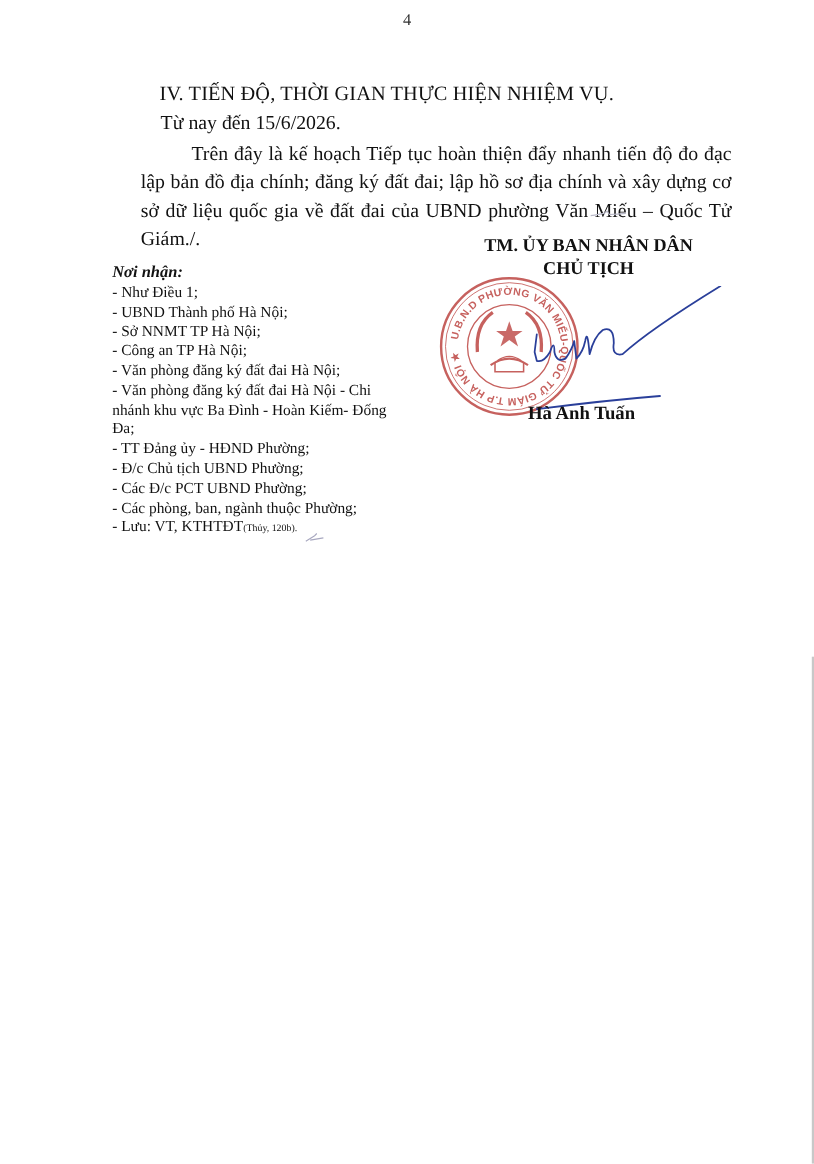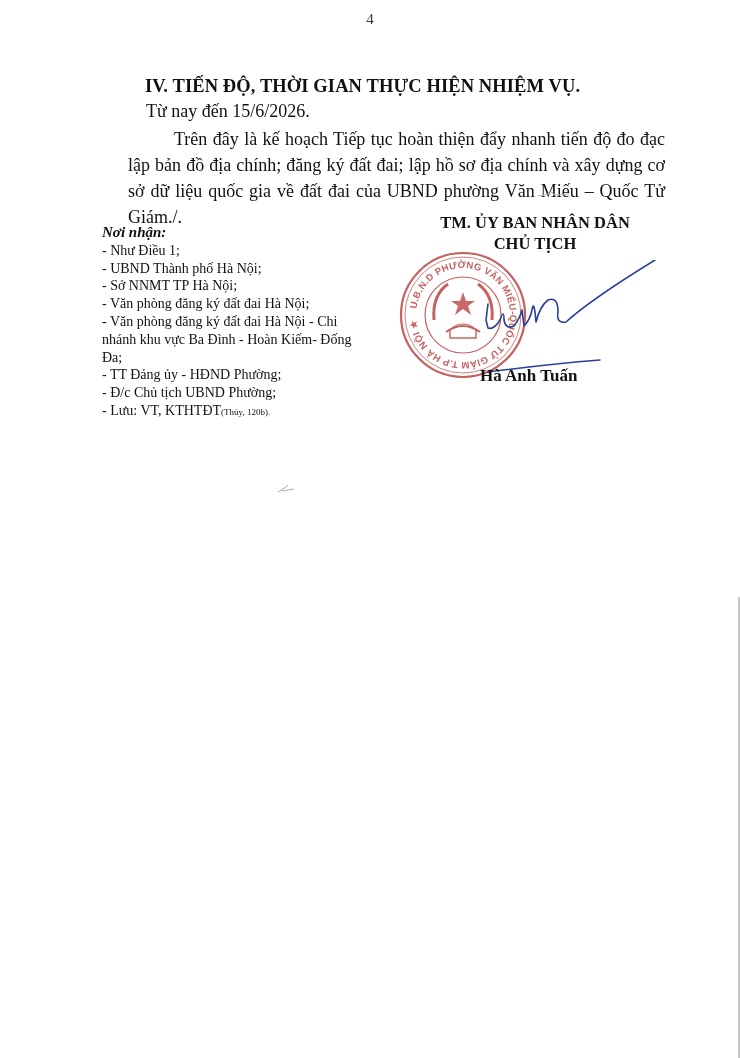--- a/index.html
+++ b/index.html
@@ -2,26 +2,26 @@
 <html><head>
 <meta charset="utf-8">
 <style>
   html, body { margin: 0; padding: 0; }
   body {
     width: 740px; height: 1058px; background: #ffffff; position: relative; overflow: hidden;
     font-family: "Liberation Serif", "DejaVu Serif", serif; color: #111;
   }
   .edge-line { position: absolute; left: 738px; top: 597px; width: 2px; height: 461px; background: #c8c8c8; }
   .page-num { position: absolute; top: 11px; left: 0; width: 740px; text-align: center; font-size: 15px; color: #333; }
-  .heading { position: absolute; left: 145px; top: 76px; font-size: 18.5px; font-weight: bold; letter-spacing: 0.1px; white-space: nowrap; }
+  .heading { position: absolute; left: 145px; top: 76px; font-size: 18.5px; font-weight: normal; letter-spacing: 0.1px; white-space: nowrap; }
   .deadline { position: absolute; left: 146px; top: 101px; font-size: 18px; white-space: nowrap; }
   .para { position: absolute; left: 102px; top: 126px; width: 537px; font-size: 18px; line-height: 26px; text-align: justify; margin-left: 26px; }
   .para .indent { display: inline-block; width: 46px; }
   .ink-mark { position: absolute; }
-  .recipients { position: absolute; left: 102px; top: 224px; width: 270px; font-size: 14px; line-height: 17.8px; }
+  .recipients { position: absolute; left: 102px; top: 240px; width: 270px; font-size: 14px; line-height: 17.8px; }
   .recipients .title { font-weight: bold; font-style: italic; font-size: 15px; }
   .recipients .small { font-size: 9px; }
   .sig-block { position: absolute; left: 420px; top: 212px; width: 230px; text-align: center; font-weight: bold; }
   .sig-org { font-size: 16.5px; line-height: 21px; white-space: nowrap; }
   .sig-role { font-size: 16.5px; line-height: 21px; }
   .sig-name { position: absolute; left: 480px; top: 366px; font-size: 17px; font-weight: bold; white-space: nowrap; }
   .seal { position: absolute; left: 398px; top: 250px; width: 130px; height: 130px; }
   .signature { position: absolute; left: 470px; top: 260px; width: 190px; height: 120px; }
 </style>
 </head>
@@ -37,24 +37,27 @@
 
 <svg class="ink-mark" style="left:535px; top:190px;" width="36" height="10" viewBox="0 0 36 10">
   <path d="M2 6 Q10 5 14 4 L17 2 L19 5 Q26 5 34 4" stroke="#b8b8c8" stroke-width="1" fill="none"></path>
 </svg>
 
 <div class="recipients">
   <div class="title">Nơi nhận:</div>
   <div>- Như Điều 1;</div>
   <div>- UBND Thành phố Hà Nội;</div>
   <div>- Sở NNMT TP Hà Nội;</div>
+  <div>- Công an TP Hà Nội;</div>
   <div>- Văn phòng đăng ký đất đai Hà Nội;</div>
   <div>- Văn phòng đăng ký đất đai Hà Nội - Chi nhánh khu vực Ba Đình - Hoàn Kiếm- Đống Đa;</div>
   <div>- TT Đảng ủy - HĐND Phường;</div>
   <div>- Đ/c Chủ tịch UBND Phường;</div>
+  <div>- Các Đ/c PCT UBND Phường;</div>
+  <div>- Các phòng, ban, ngành thuộc Phường;</div>
   <div><span>- Lưu: VT, KTHTĐT</span><span class="small">(Thủy, 120b).</span></div>
 </div>
 
 <svg class="ink-mark" style="left:276px; top:483px;" width="20" height="12" viewBox="0 0 20 12">
   <path d="M2 9 L10 4 L12 2 M6 8 Q12 7 18 6" stroke="#a8a8c0" stroke-width="1" fill="none"></path>
 </svg>
 
 <div class="sig-block">
   <div class="sig-org">TM. ỦY BAN NHÂN DÂN</div>
   <div class="sig-role">CHỦ TỊCH</div>

